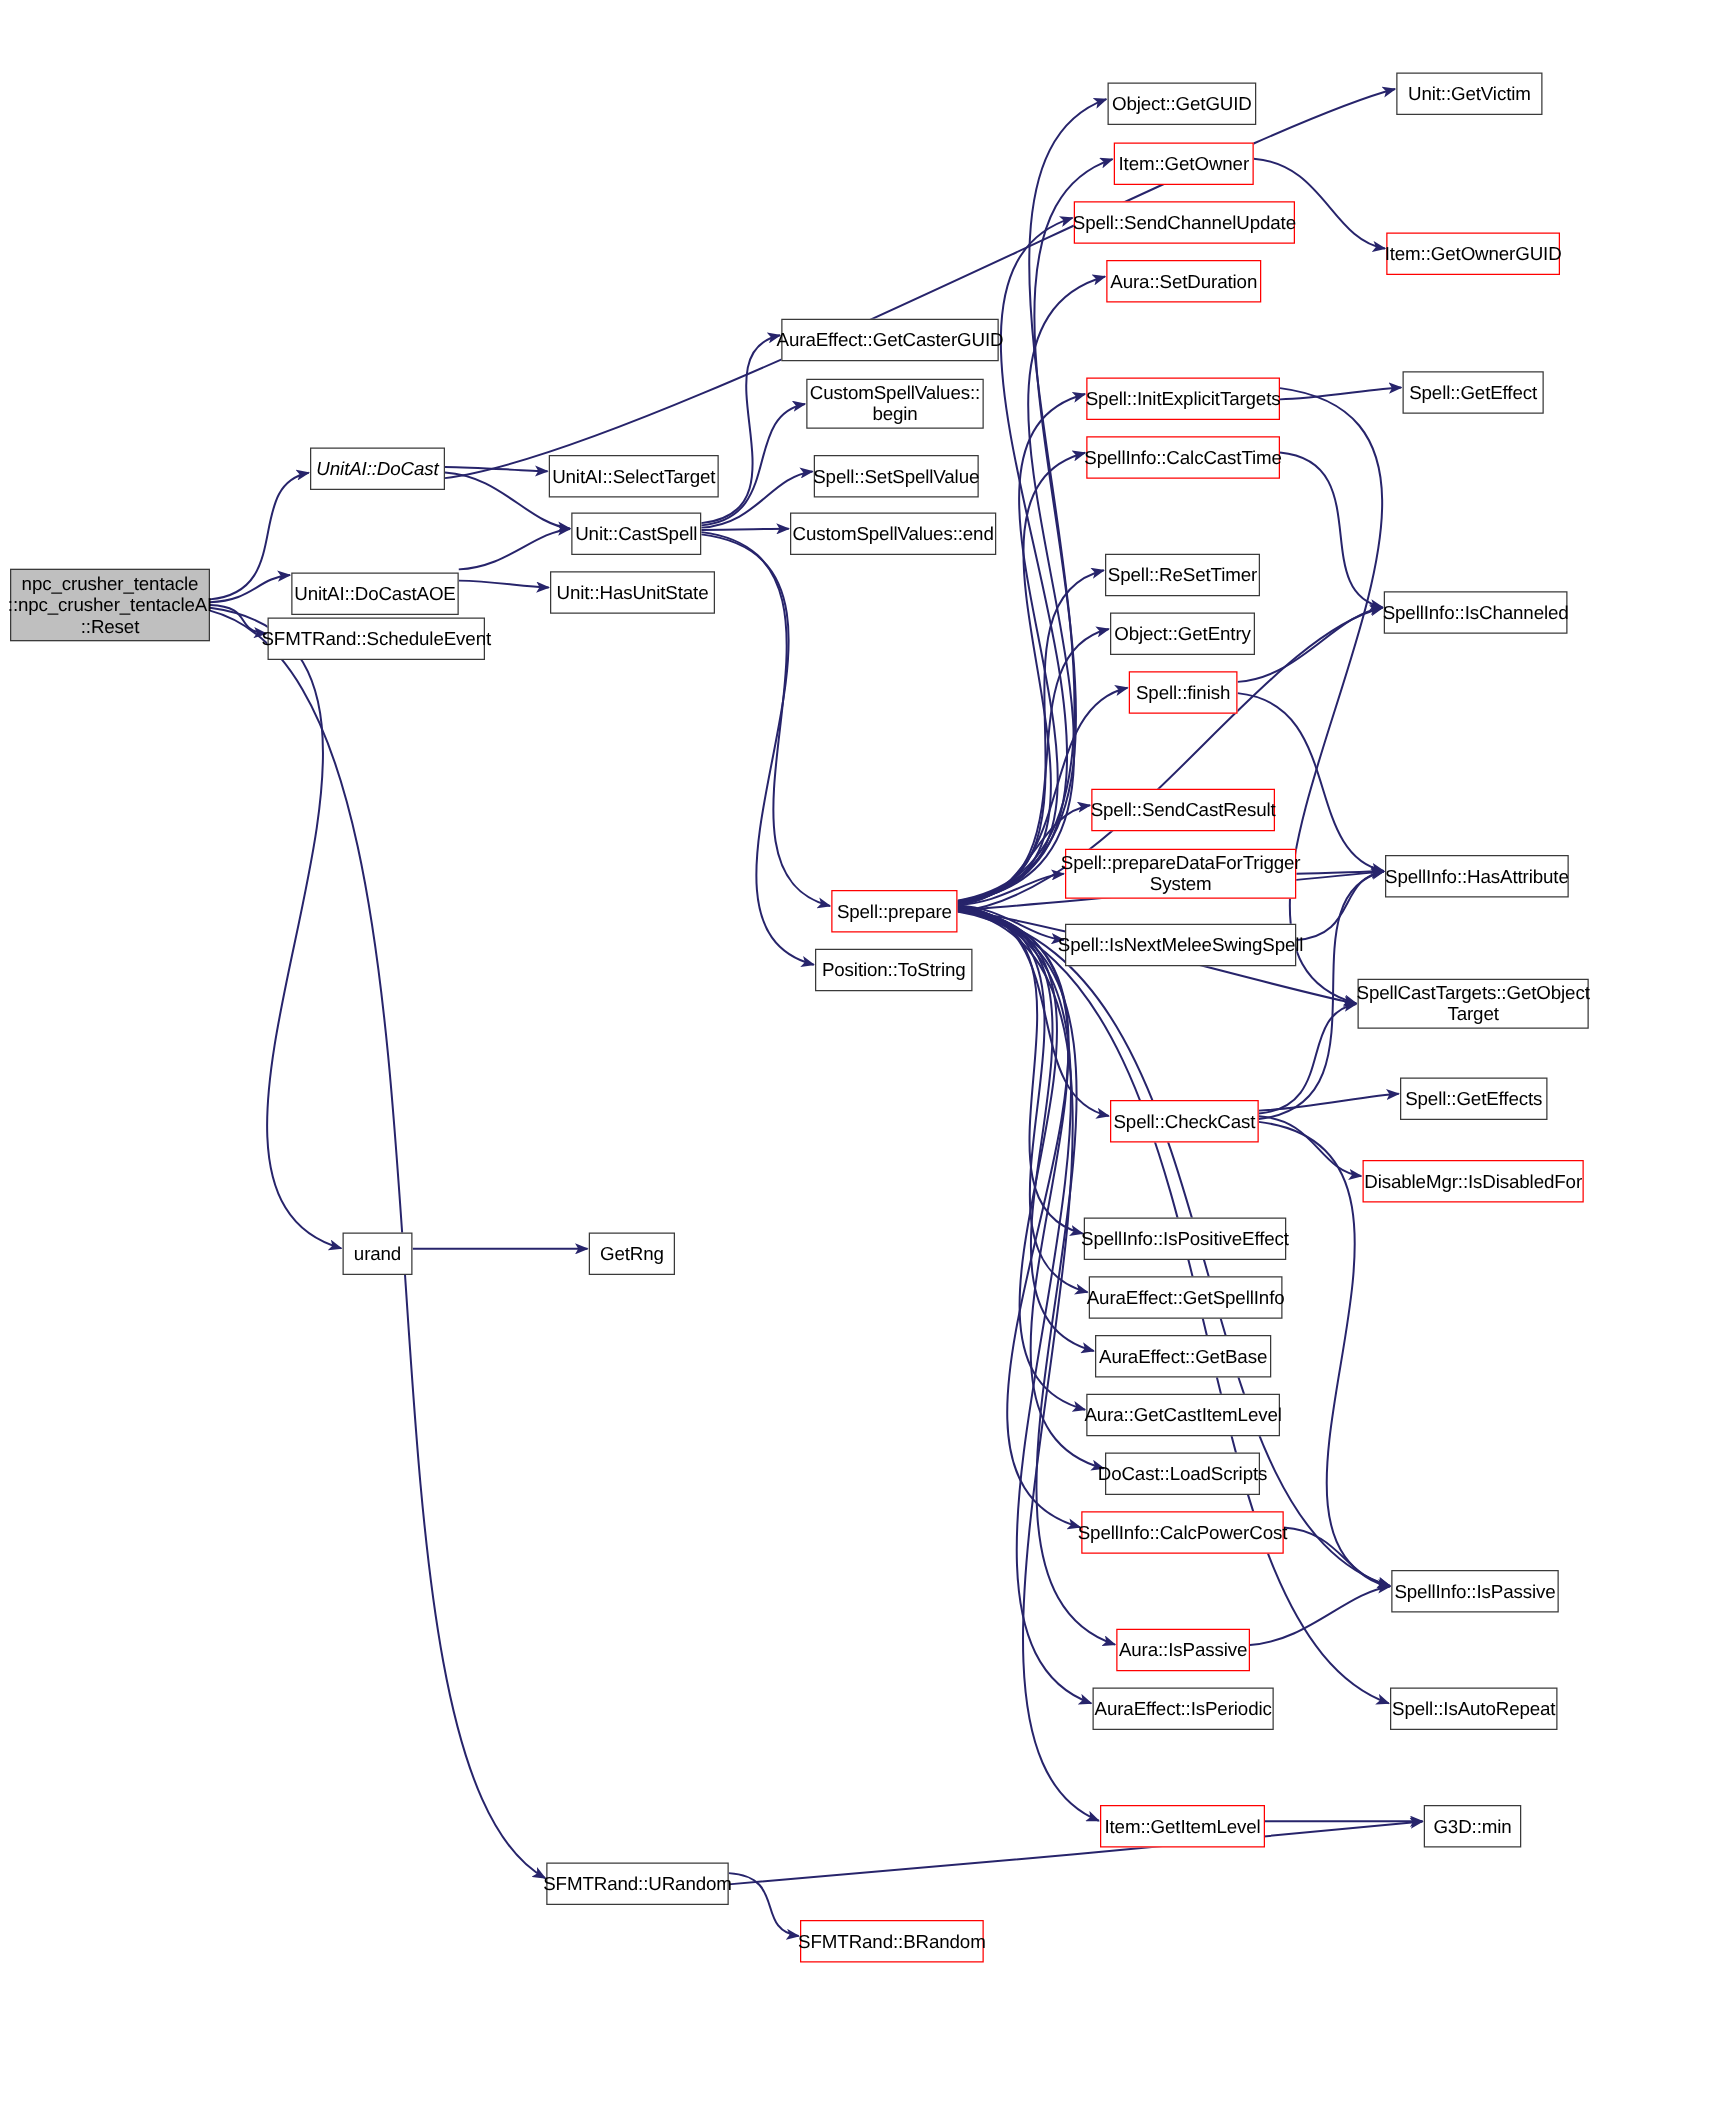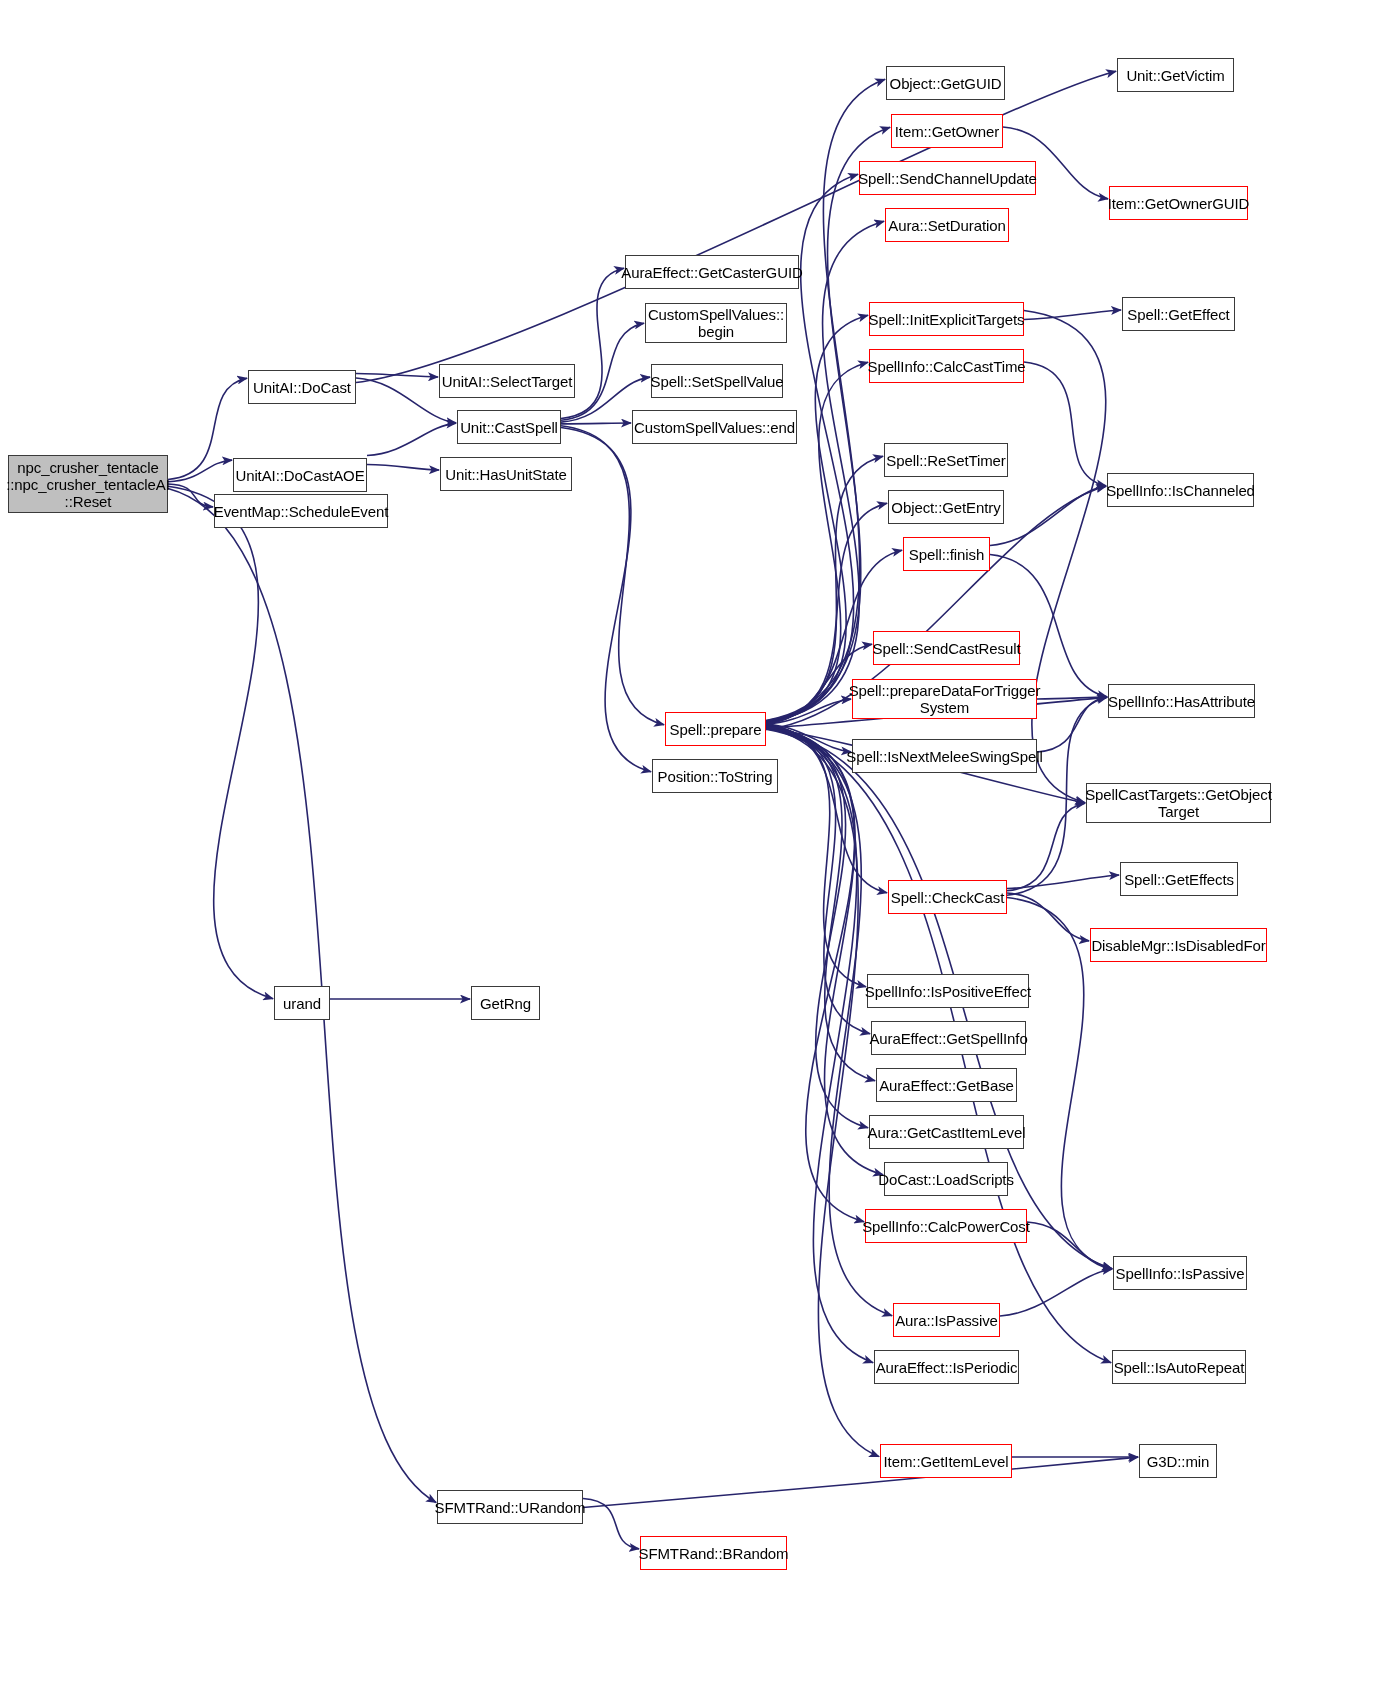--- a/index.html
+++ b/index.html
@@ -97,23 +97,23 @@
         <path class="edge" marker-end="url(#ah)" d="M 1012 1457 C 1038 1457, 1118.72 1457, 1138 1457"></path>
         <path class="edge" marker-end="url(#ah)" d="M 330 999 C 356 999, 450.72 999, 470 999"></path>
         <path class="edge" marker-end="url(#ah)" d="M 583 1498.5 C 630.21 1501.53, 603.1762 1543.95, 639.0092730332924 1548.8641321324287"></path>
         <path class="edge" marker-end="url(#ah)" d="M 583 1507.5 C 630.21 1504.47, 1102.1762 1462.05, 1138.0092730332924 1457.1358678675713"></path>
       </g>
   </svg>
   <div id="node-layer">
       <div class="node root" style="left: 8px; top: 455px; width: 160px; height: 58px;">npc_crusher_tentacle
 ::npc_crusher_tentacleAI
 ::Reset</div>
-      <div class="node black" style="left: 248px; top: 370px; width: 108px; height: 32px;">UnitAI::DoCast</div>
+      <div class="node black" style="left: 248px; top: 358px; width: 108px; height: 32px; font-style: italic;">UnitAI::DoCast</div>
       <div class="node black" style="left: 233px; top: 447px; width: 134px; height: 26px; margin-top: 11px;">UnitAI::DoCastAOE</div>
-      <div class="node black" style="left: 214px; top: 494px; width: 174px; height: 26px;">EventMap::ScheduleEvent</div>
+      <div class="node black" style="left: 214px; top: 494px; width: 174px; height: 26px;">SFMTRand::ScheduleEvent</div>
       <div class="node black" style="left: 439px; top: 364px; width: 136px; height: 26px;">UnitAI::SelectTarget</div>
       <div class="node black" style="left: 457px; top: 410px; width: 104px; height: 26px;">Unit::CastSpell</div>
       <div class="node black" style="left: 440px; top: 457px; width: 132px; height: 26px;">Unit::HasUnitState</div>
       <div class="node black" style="left: 625px; top: 255px; width: 174px; height: 26px;">AuraEffect::GetCasterGUID</div>
       <div class="node black" style="left: 645px; top: 303px; width: 142px; height: 40px;">CustomSpellValues::
 begin</div>
       <div class="node black" style="left: 651px; top: 364px; width: 132px; height: 26px;">Spell::SetSpellValue</div>
       <div class="node black" style="left: 632px; top: 410px; width: 165px; height: 26px;">CustomSpellValues::end</div>
       <div class="node red" style="left: 665px; top: 712px; width: 101px; height: 26px;">Spell::prepare</div>
       <div class="node black" style="left: 652px; top: 759px; width: 126px; height: 26px;">Position::ToString</div>

